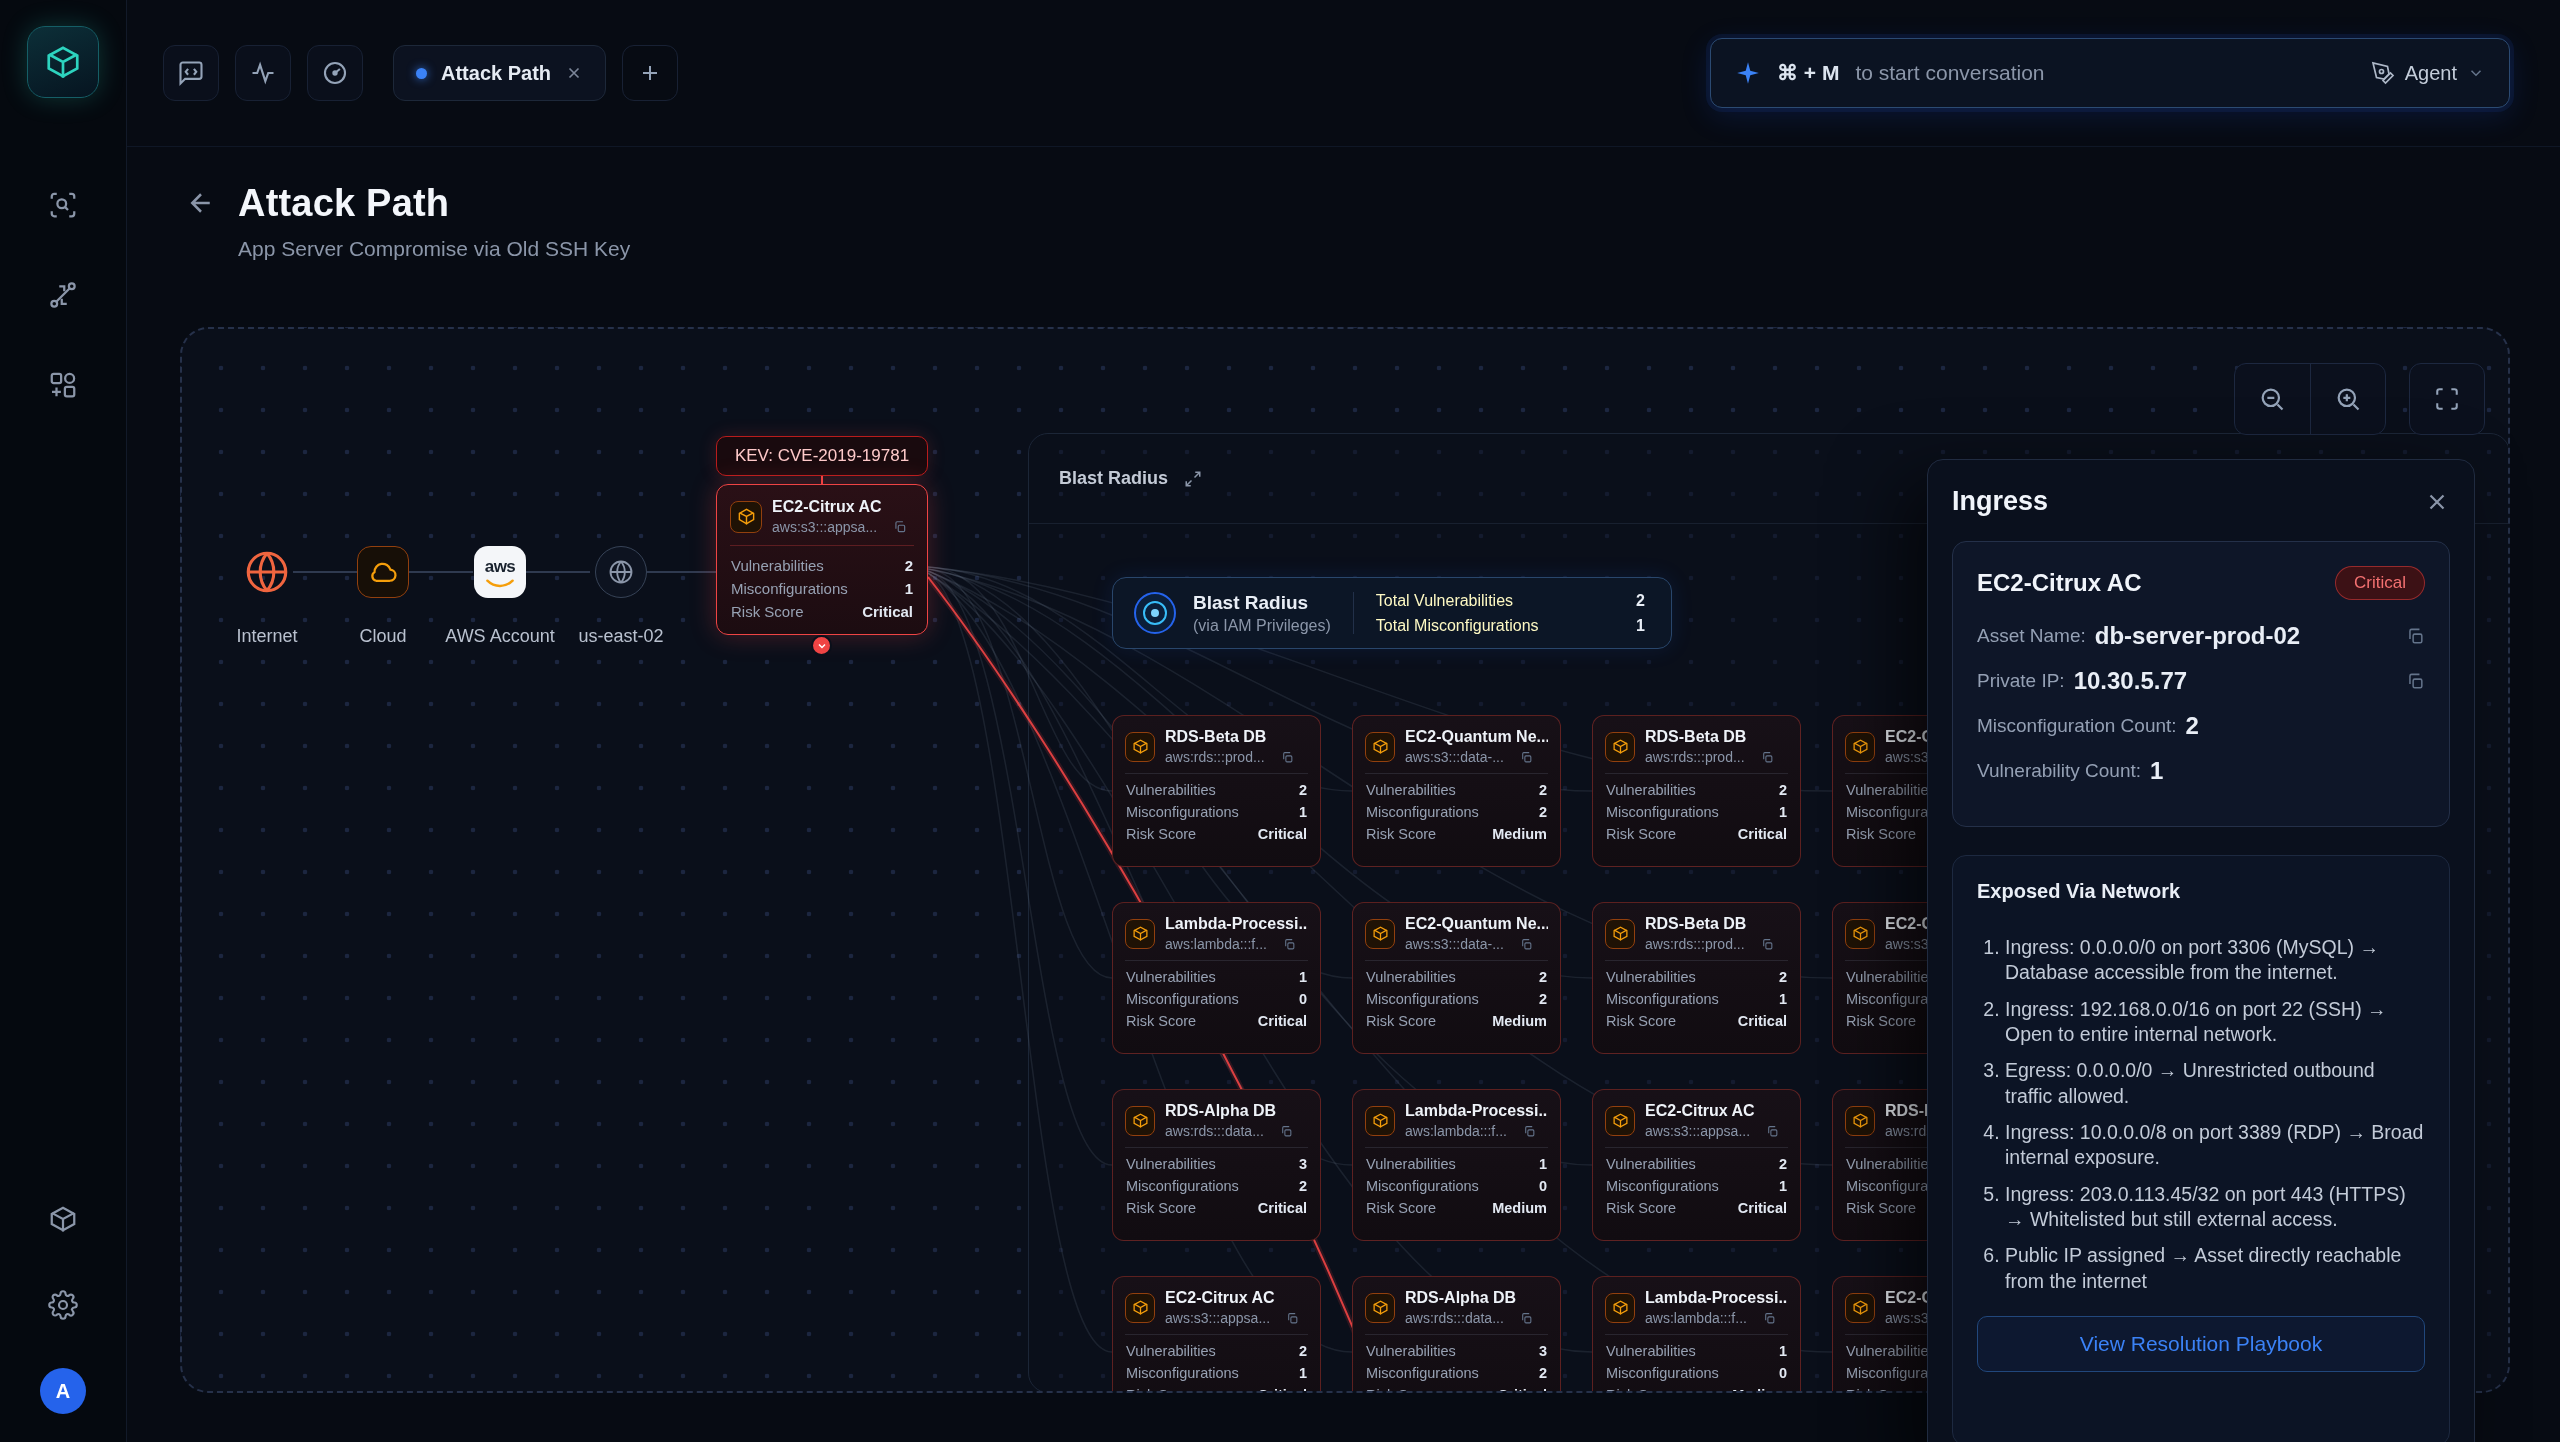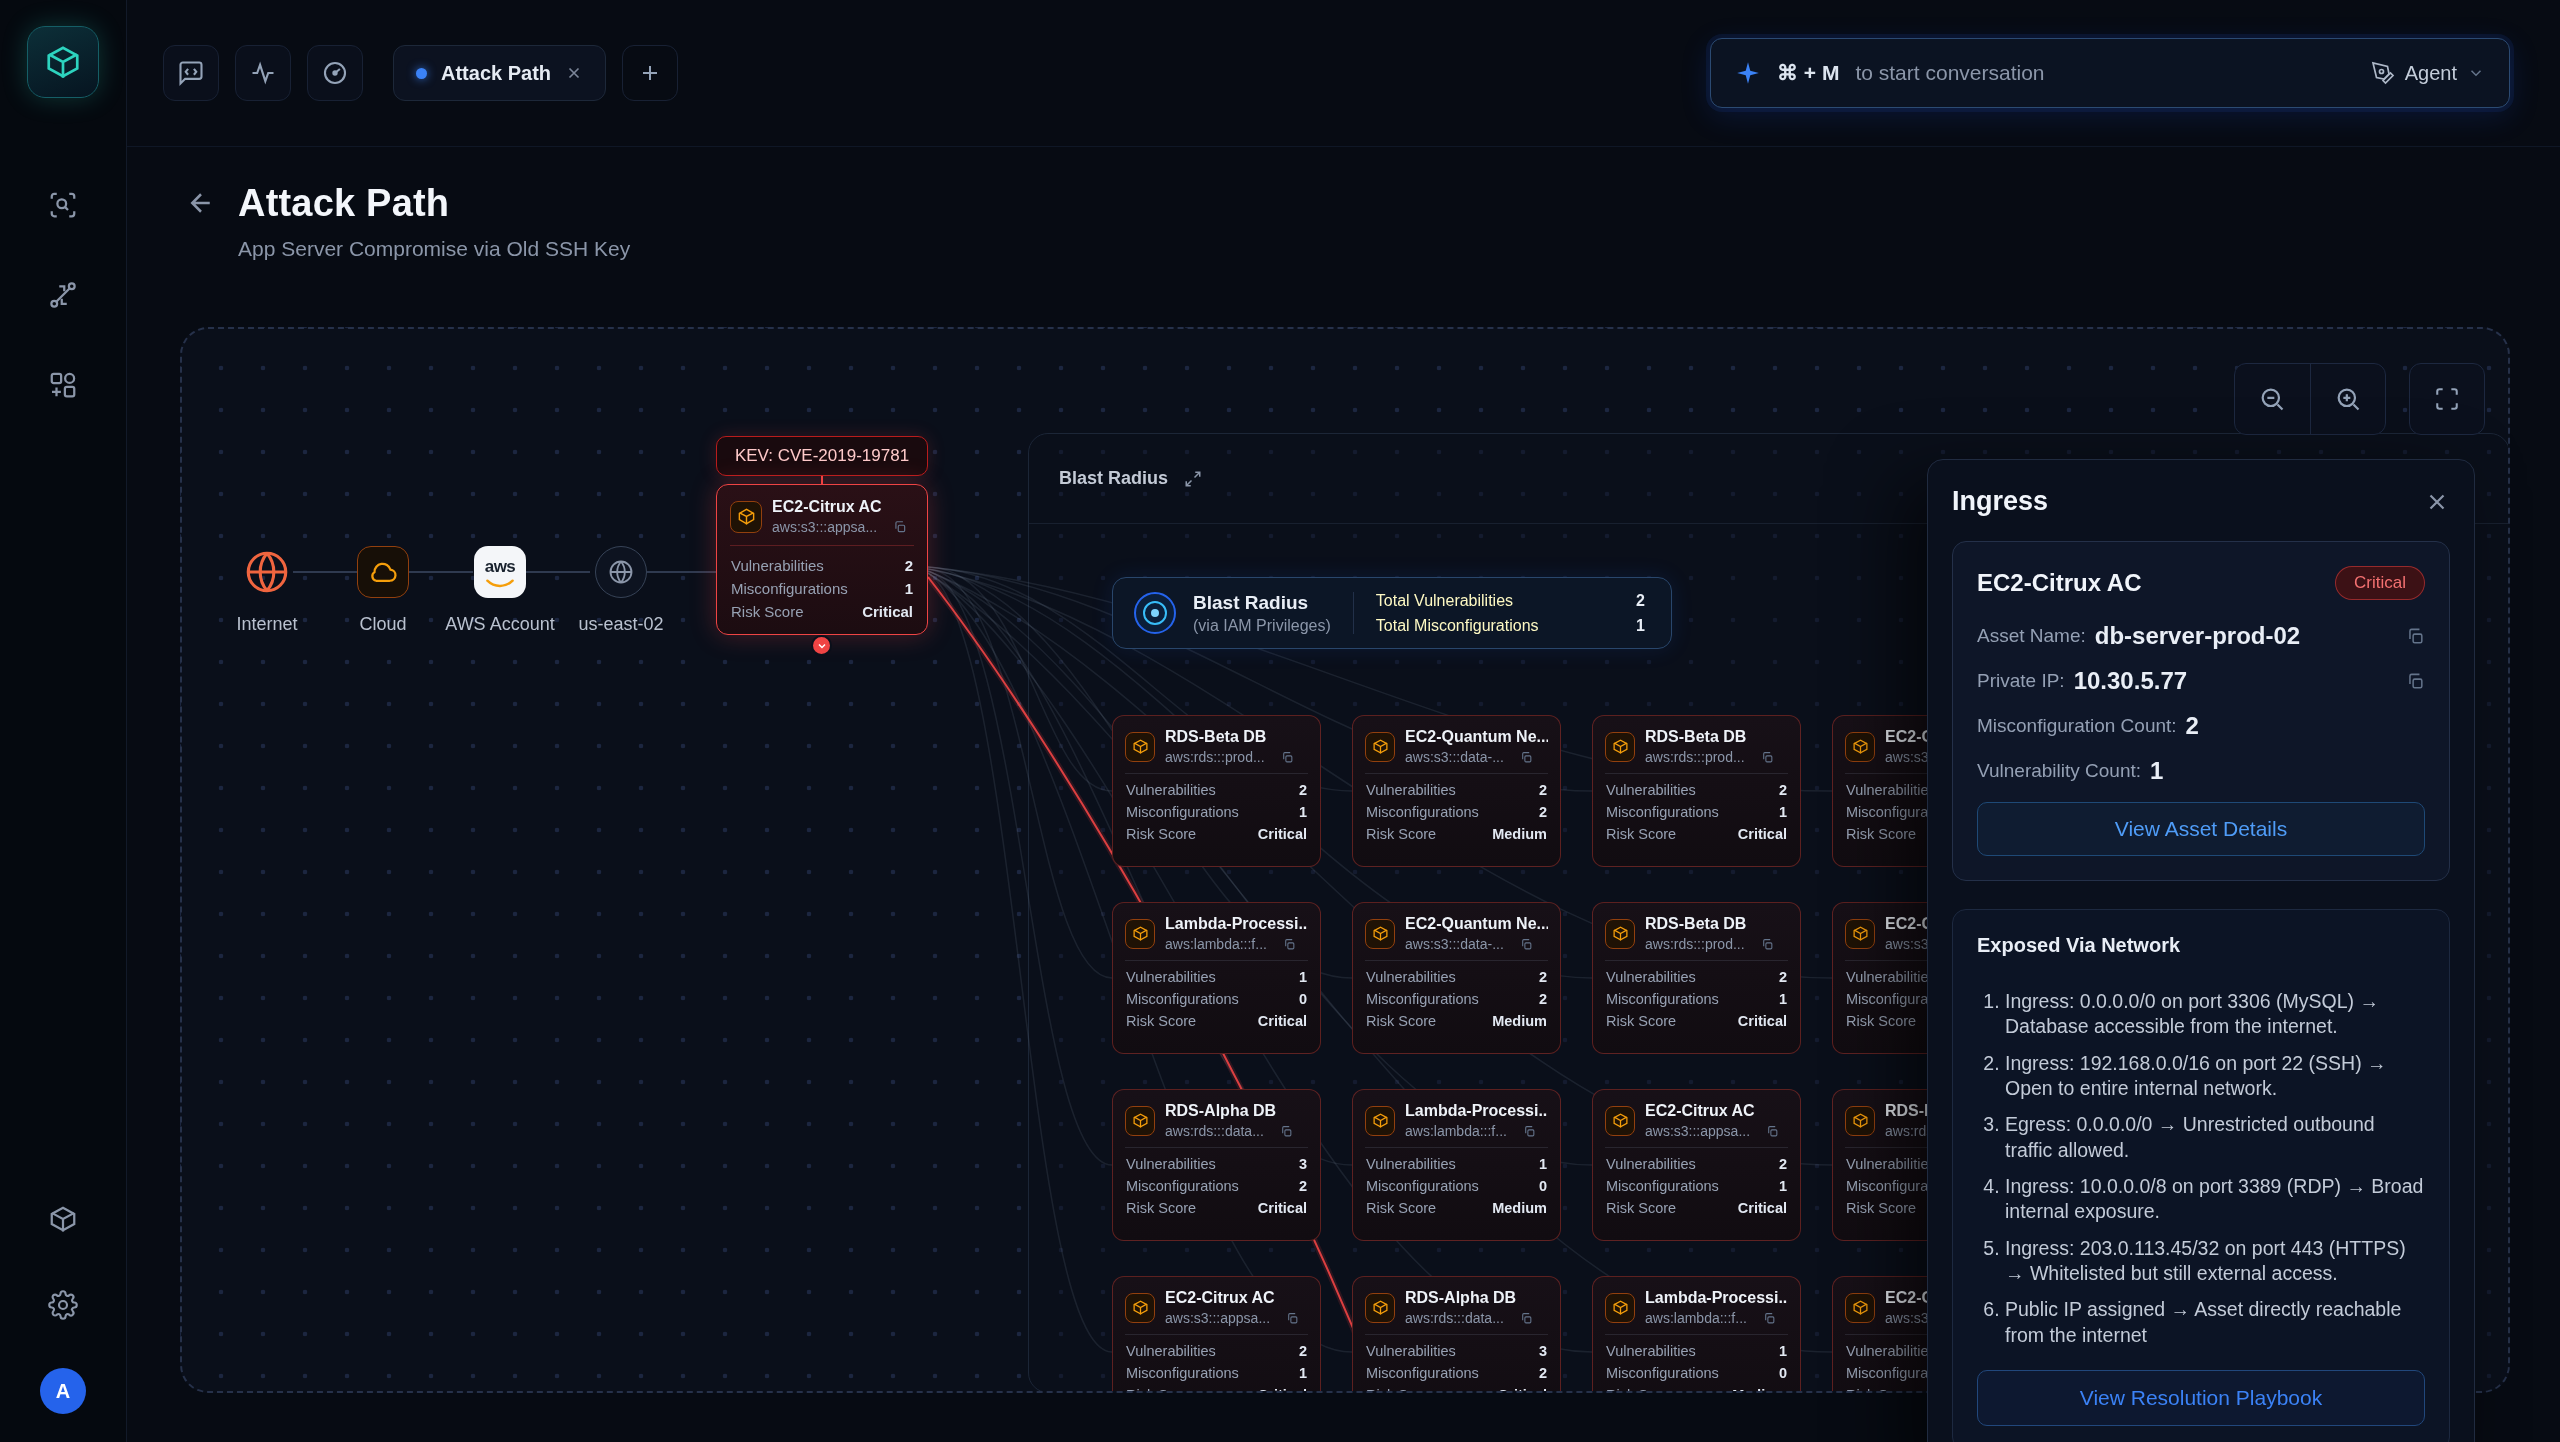--- a/index.html
+++ b/index.html
@@ -61,21 +61,21 @@
 
   .zoom-group { position:absolute; top:34px; right:122px; width:152px; height:72px; z-index:8;
     border:1px solid #1d2840; background:#0b101d; border-radius:12px; display:flex; color:#94a3b8; }
   .zoom-btn { flex:1; display:grid; place-items:center; cursor:pointer; }
   .zoom-btn + .zoom-btn { border-left:1px solid #1d2840; }
   .fs-btn { position:absolute; top:34px; right:23px; width:76px; height:72px; z-index:8;
     border:1px solid #1d2840; background:#0b101d; border-radius:12px; display:grid; place-items:center;
     color:#94a3b8; cursor:pointer; }
 
   .path-node { position:absolute; top:217px; width:120px; display:flex; flex-direction:column;
-    align-items:center; gap:16px; z-index:3; }
+    align-items:center; gap:28px; z-index:3; }
   .node-icon { width:52px; height:52px; display:grid; place-items:center; }
   .ni-internet { color:#f0653f; }
   .ni-cloud { border-radius:14px; background:#170f07; border:1.5px solid #92400e; color:#f59e0b; }
   .ni-aws { border-radius:14px; background:#f4f6f9; display:flex; flex-direction:column; align-items:center;
     justify-content:center; gap:2px; }
   .aws-text { font-size:17px; font-weight:700; color:#19222e; letter-spacing:-.5px; }
   .ni-region { border-radius:50%; background:#0d1320; border:1.5px solid #374357; color:#8b96a9; }
   .node-label { font-size:18px; color:#b9c1cf; }
 
   .kev-chip { position:absolute; left:534px; top:107px; width:212px; height:40px; z-index:5;
@@ -1073,21 +1073,20 @@
           <span class="f-value">2</span>
 
         </div>
 
         <div class="ins-field">
           <span class="f-label">Vulnerability Count:</span>
           <span class="f-value">1</span>
 
         </div>
       </div>
-    <button class="btn-outline">View Asset Details</button>
   </div>
 
   <div class="exp-card">
     <div class="exp-heading">Exposed Via Network</div>
     <ol class="exp-list">
 
     <li class="exp-item">Ingress: 0.0.0.0/0 on port 3306 (MySQL) → Database accessible from the internet.</li>
         <li class="exp-item">Ingress: 192.168.0.0/16 on port 22 (SSH) → Open to entire internal network.</li>
         <li class="exp-item">Egress: 0.0.0.0/0 → Unrestricted outbound traffic allowed.</li>
         <li class="exp-item">Ingress: 10.0.0.0/8 on port 3389 (RDP) → Broad internal exposure.</li>

